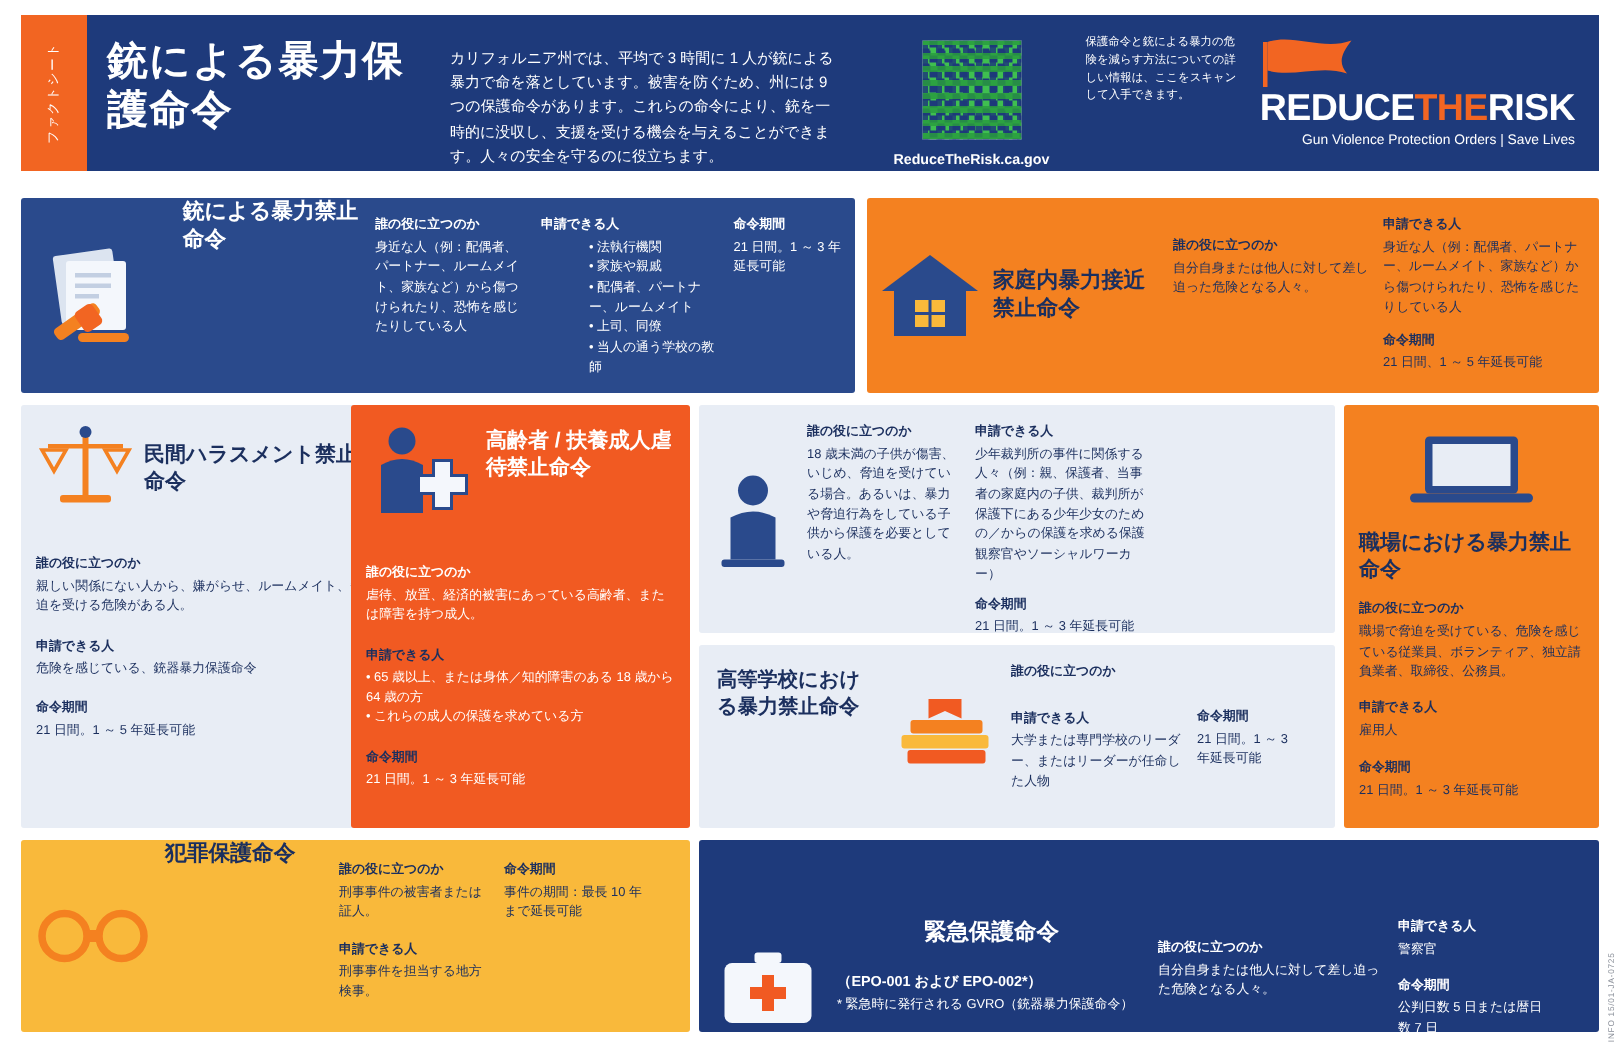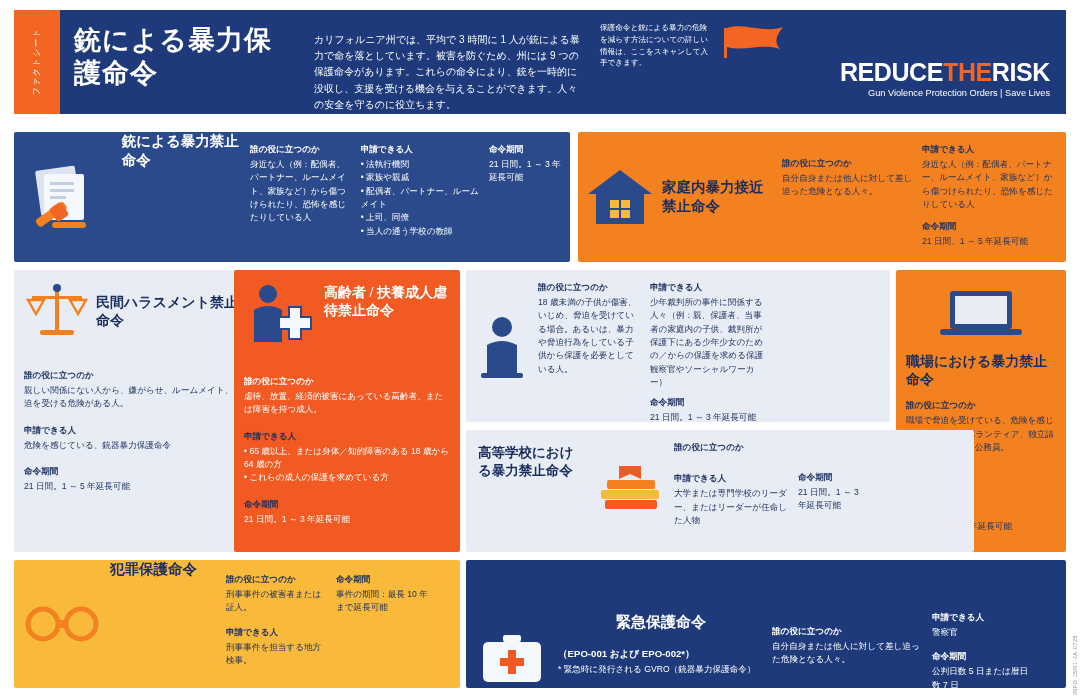--- a/index.html
+++ b/index.html
@@ -69,20 +69,24 @@
 <div class="page">
 
   <div class="header">
     <div class="hdr-tab">
       <span>ファクトシート</span>
     </div>
     <div class="hdr-title">
       <h1>銃による暴力保護命令</h1>
     </div>
     <div class="hdr-body">カリフォルニア州では、平均で 3 時間に 1 人が銃による暴力で命を落としています。被害を防ぐため、州には 9 つの保護命令があります。これらの命令により、銃を一時的に没収し、支援を受ける機会を与えることができます。人々の安全を守るのに役立ちます。</div>
+    <div class="hdr-qr">
+      <div class="qr"></div>
+      <div class="qr-url">ReduceTheRisk.ca.gov</div>
+    </div>
     <div class="hdr-note">保護命令と銃による暴力の危険を減らす方法についての詳しい情報は、ここをスキャンして入手できます。</div>
     <div class="hdr-logo">
       <div class="flag">
         <svg width="62" height="34" viewBox="0 0 62 34">
           <rect x="0" y="4" width="3" height="30" fill="#f26522"></rect>
           <path d="M3 4 C20 -2 40 10 59 3 C52 12 50 18 56 25 C38 19 20 28 3 23 Z" fill="#f26522"></path>
         </svg>
       </div>
       <div class="rtr"><span>REDUCE</span><span class="or">THE</span><span>RISK</span></div>
       <div class="rtr-sub">Gun Violence Protection Orders | Save Lives</div>
@@ -105,21 +109,21 @@
       </div>
       <div class="col" style="width:130px; display:flex; align-items:flex-start;margin-left:17px;">
         <div class="ttl" style="font-size:14.5px;">銃による暴力禁止命令</div>
       </div>
       <div class="col" style="width:112px; padding-top:12px;">
         <div class="lbl">誰の役に立つのか</div>
         <div class="txt">身近な人（例：配偶者、パートナー、ルームメイト、家族など）から傷つけられたり、恐怖を感じたりしている人</div>
       </div>
       <div class="col" style="width:130px; padding-top:12px;">
         <div class="lbl">申請できる人</div>
-        <div class="txt" style="white-space:pre-line;">• 法執行機関
+        <div class="txt" style="white-space:pre-line;margin-left:32px;">• 法執行機関
 • 家族や親戚
 • 配偶者、パートナー、ルームメイト
 • 上司、同僚
 • 当人の通う学校の教師</div>
       </div>
       <div class="col" style="width:82px; padding-top:12px;">
         <div class="lbl">命令期間</div>
         <div class="txt">21 日間。1 ～ 3 年延長可能</div>
       </div>
     </div>
@@ -170,21 +174,21 @@
       <div class="lbl">誰の役に立つのか</div>
       <div class="txt">親しい関係にない人から、嫌がらせ、ルームメイト、脅迫を受ける危険がある人。</div>
       <div class="lbl" style="margin-top:14px;">申請できる人</div>
       <div class="txt">危険を感じている、銃器暴力保護命令</div>
       <div class="lbl" style="margin-top:14px;">命令期間</div>
       <div class="txt">21 日間。1 ～ 5 年延長可能</div>
     </div>
   </div>
 
   <div class="card orangeDark" style="left:234px; top:270px; width:226px; height:282px; padding:10px;">
-    <div style="display:flex; align-items:flex-start; gap:6px;font-family:Liberation Serif, serif;">
+    <div style="display:flex; align-items:flex-start; gap:6px;">
       <div class="icon-box" style="width:78px;">
         <svg width="74" height="74" viewBox="0 0 74 74">
           <circle cx="24" cy="14" r="9" fill="#2a4a8c"></circle>
           <path d="M10 30 q14 -8 28 0 l0 32 -28 0 z" fill="#2a4a8c"></path>
           <path d="M44 26 h14 v10 h10 v14 h-10 v10 h-14 v-10 h-10 v-14 h10 z" fill="#2a4a8c"></path>
           <path d="M46 28 h10 v10 h10 v10 h-10 v10 h-10 v-10 h-10 v-10 h10 z" fill="#f4f7fc"></path>
         </svg>
       </div>
       <div class="ttl" style="font-size:14px; padding-top:4px;">高齢者 / 扶養成人虐待禁止命令</div>
     </div>
@@ -233,21 +237,21 @@
     <div style="margin-top:12px;">
       <div class="lbl">誰の役に立つのか</div>
       <div class="txt">職場で脅迫を受けている、危険を感じている従業員、ボランティア、独立請負業者、取締役、公務員。</div>
       <div class="lbl" style="margin-top:12px;">申請できる人</div>
       <div class="txt">雇用人</div>
       <div class="lbl" style="margin-top:12px;">命令期間</div>
       <div class="txt">21 日間。1 ～ 3 年延長可能</div>
     </div>
   </div>
 
-  <div class="card light" style="left:466px; top:430px; width:508px; height:122px;">
+  <div class="card light" style="left:466px; top:430px; width:424px; height:122px;">
     <div class="colwrap" style="height:100%;">
       <div class="col" style="width:120px; padding:14px 8px 0 12px;">
         <div class="ttl" style="font-size:13.5px;">高等学校における暴力禁止命令</div>
       </div>
       <div class="icon-box" style="width:88px;">
         <svg width="78" height="62" viewBox="0 0 78 62">
           <rect x="14" y="40" width="52" height="9" rx="2" fill="#f15a22"></rect>
           <rect x="10" y="30" width="58" height="9" rx="2" fill="#f9b93b"></rect>
           <rect x="16" y="20" width="48" height="9" rx="2" fill="#f48120"></rect>
           <path d="M28 6 l22 0 0 13 -11 -5 -11 5 z" fill="#f15a22"></path>

